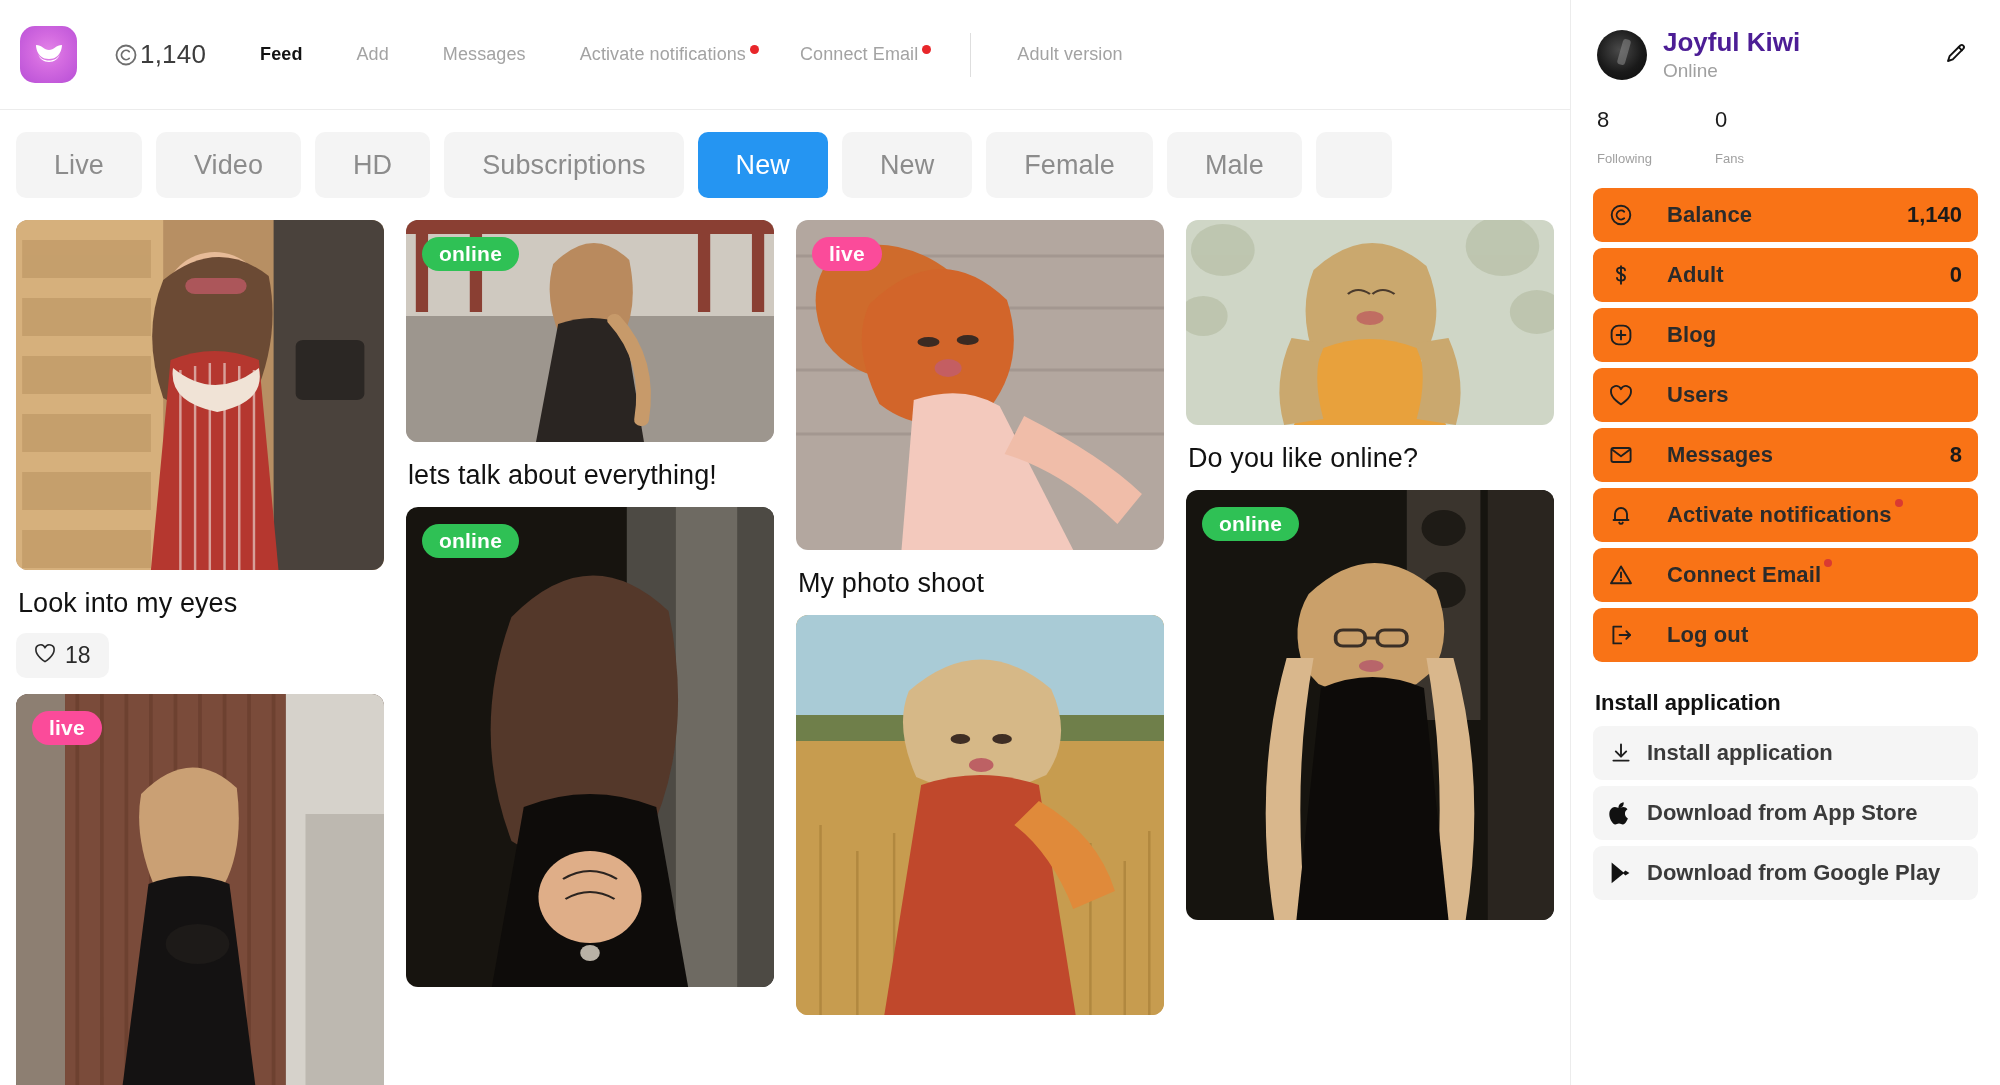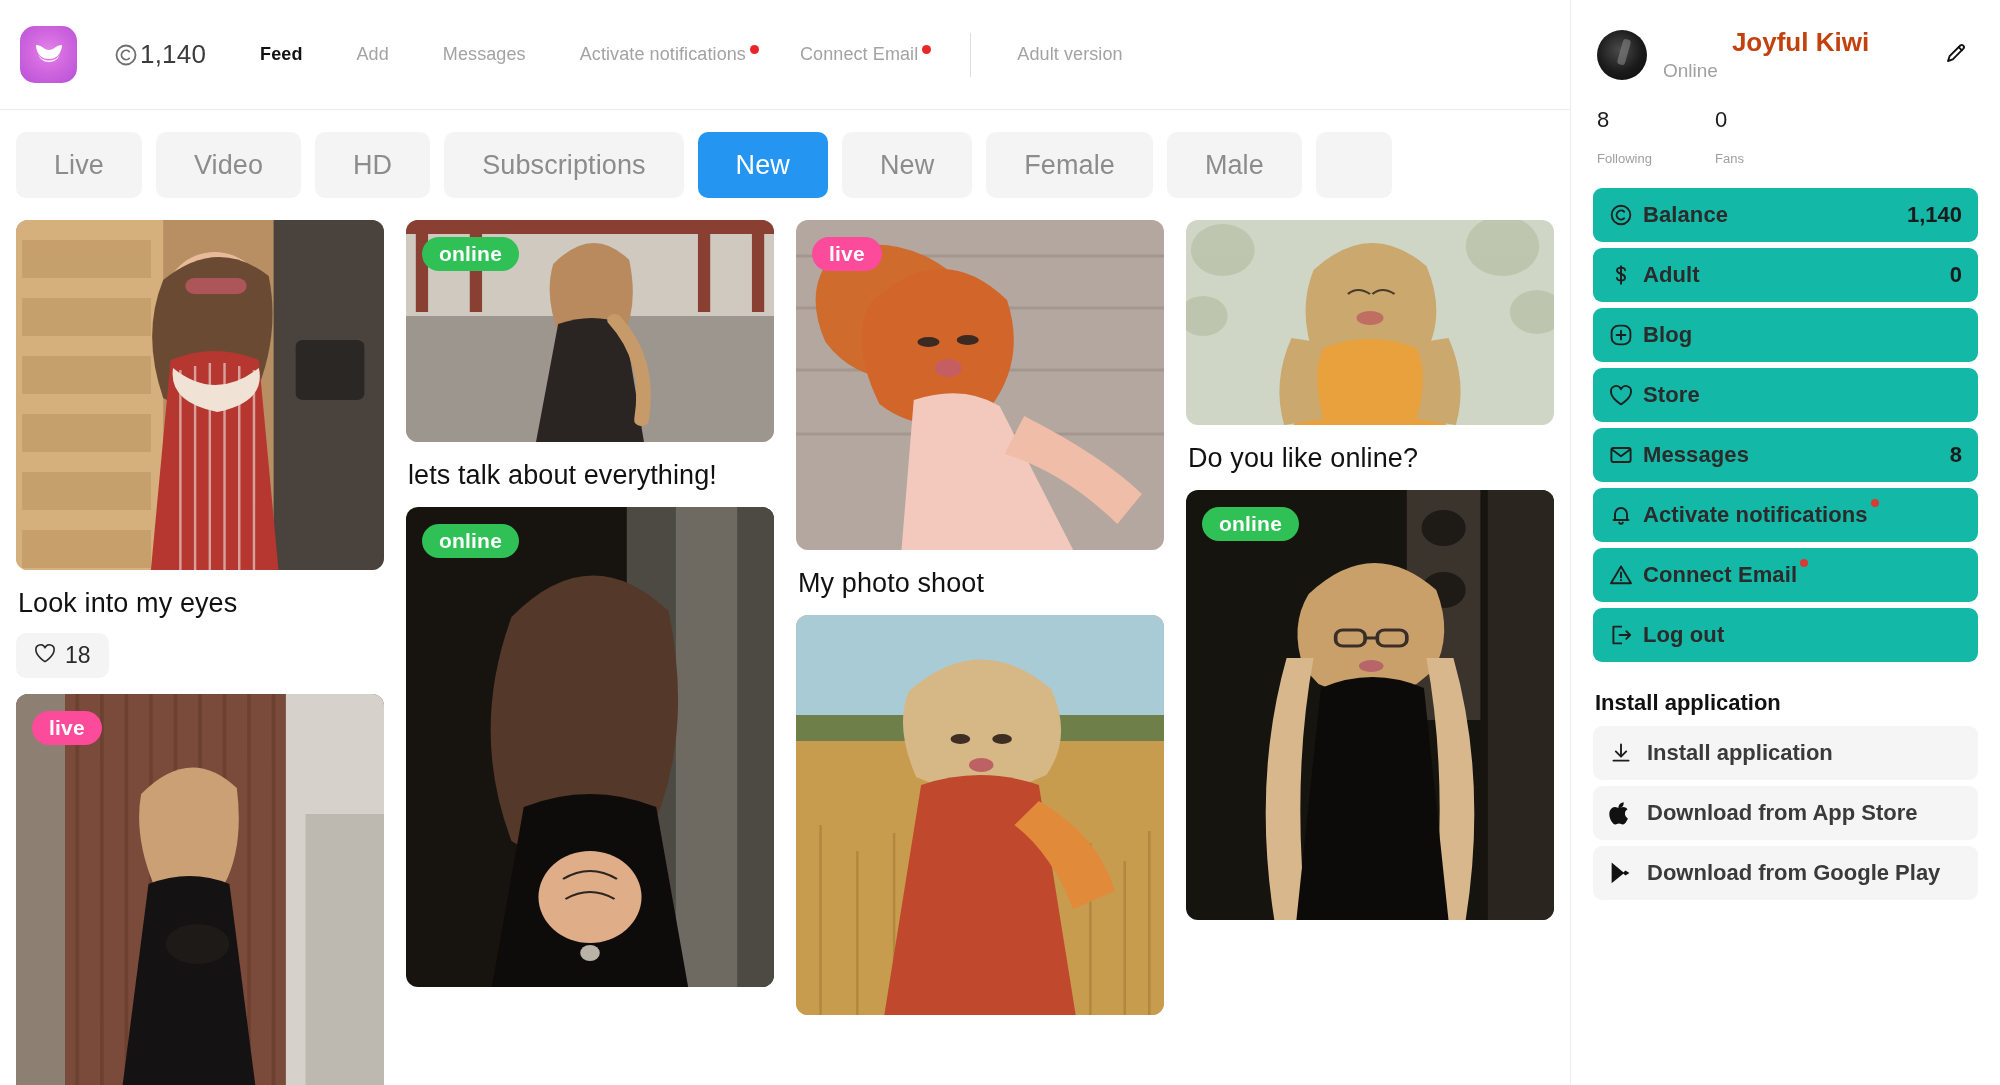--- a/index.html
+++ b/index.html
@@ -110,33 +110,33 @@
     width: 50px; height: 50px; border-radius: 50%; flex: 0 0 auto;
     background: radial-gradient(circle at 45% 40%, #4a4a4a 0%, #1a1a1a 55%, #0a0a0a 100%);
     overflow: hidden; position: relative;
   }
   #avatar::after {
     content: ""; position: absolute; left: 46%; top: 18%;
     width: 8px; height: 26px; background: #8d8d8d; opacity: .55;
     transform: rotate(16deg); border-radius: 3px;
   }
   .pname { margin-left: 16px; flex: 1 1 auto; min-width: 0; }
-  .pname .nm { font-size: 26px; font-weight: 700; color: #c2410c; line-height: 1.15; text-align: center; }
+  .pname .nm { font-size: 26px; font-weight: 700; color: #4c1d95; line-height: 1.15; }
   .pname .st { font-size: 19px; color: #a0a0a0; margin-top: 2px; }
   #edit-btn { flex: 0 0 auto; cursor: pointer; padding: 6px; }
 
   #stats { display: flex; gap: 0; padding: 26px 4px 0 4px; }
   .stat { width: 118px; }
   .stat .v { font-size: 22px; color: #1b1b1b; line-height: 1.1; }
   .stat .k { font-size: 13px; color: #a0a0a0; margin-top: 19px; }
 
   #menu { margin-top: 22px; display: flex; flex-direction: column; gap: 6px; }
   .mrow {
-    height: 54px; border-radius: 9px; background: #14b8a6;
-    display: flex; align-items: center; padding: 0 16px; cursor: pointer;
+    height: 54px; border-radius: 9px; background: #f97316;
+    display: flex; align-items: center; padding: 0 16px; cursor: pointer; gap: 24px;
   }
   .mrow .mi { width: 34px; flex: 0 0 auto; display: flex; align-items: center; }
   .mrow .ml {
     font-size: 22px; color: #2b2b2b; font-weight: 700; flex: 1 1 auto;
     position: relative; letter-spacing: .1px;
   }
   .mrow .ml .reddot {
     position: absolute; top: -3px; right: auto; margin-left: 3px;
     display: inline-block; width: 8px; height: 8px; border-radius: 50%;
     background: #d93a32; vertical-align: super;
@@ -535,21 +535,21 @@
         <span class="ml">Blog</span>
         <span class="mv"></span>
       </div>
 
       <div class="mrow">
         <span class="mi">
           <svg width="24" height="22" viewBox="0 0 24 22" aria-hidden="true">
             <path d="M12 20.4 C12 20.4 2 14.4 2 7.7 A5.2 5.2 0 0 1 12 5.2 A5.2 5.2 0 0 1 22 7.7 C22 14.4 12 20.4 12 20.4Z" fill="none" stroke="#1f1f1f" stroke-width="1.9" stroke-linejoin="round"></path>
           </svg>
         </span>
-        <span class="ml">Store</span>
+        <span class="ml">Users</span>
         <span class="mv"></span>
       </div>
 
       <div class="mrow">
         <span class="mi">
           <svg width="24" height="24" viewBox="0 0 24 24" aria-hidden="true">
             <rect x="2.4" y="5" width="19.2" height="14" rx="2" fill="none" stroke="#1f1f1f" stroke-width="1.9"></rect>
             <path d="M3 6.4 L12 13.2 L21 6.4" fill="none" stroke="#1f1f1f" stroke-width="1.9" stroke-linejoin="round"></path>
           </svg>
         </span>

